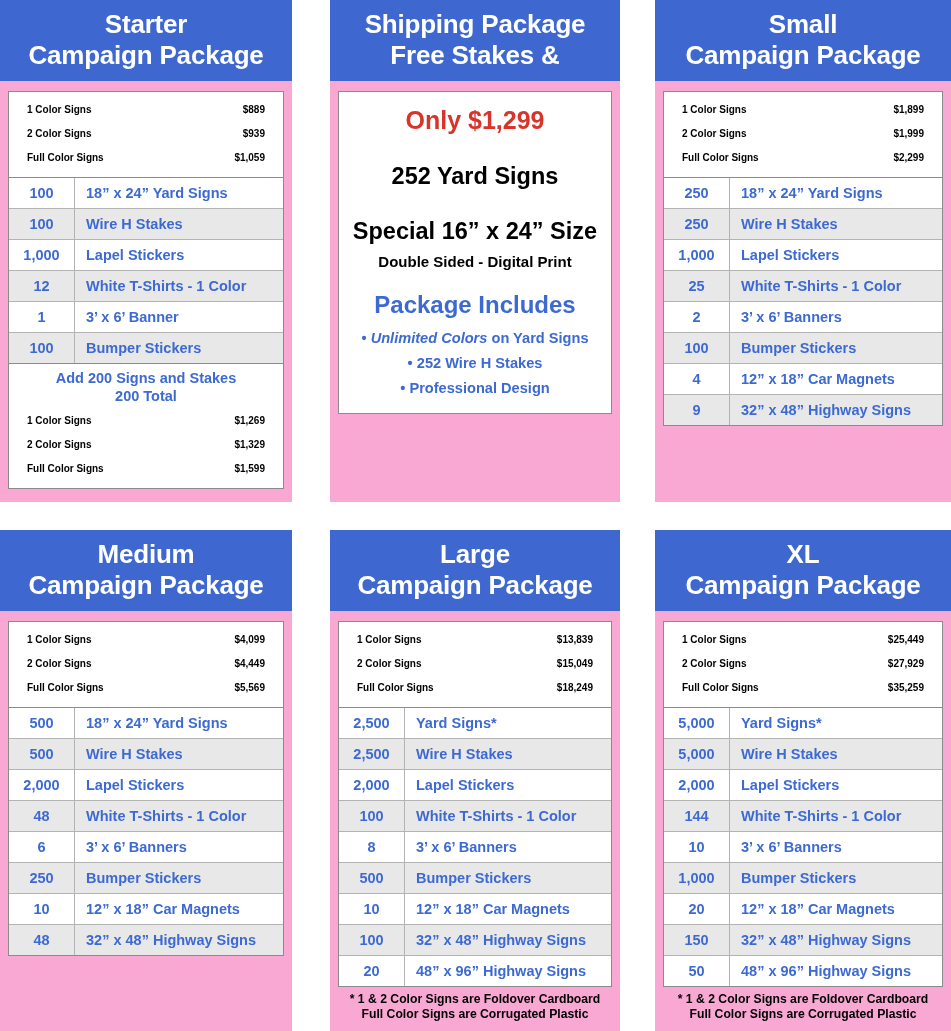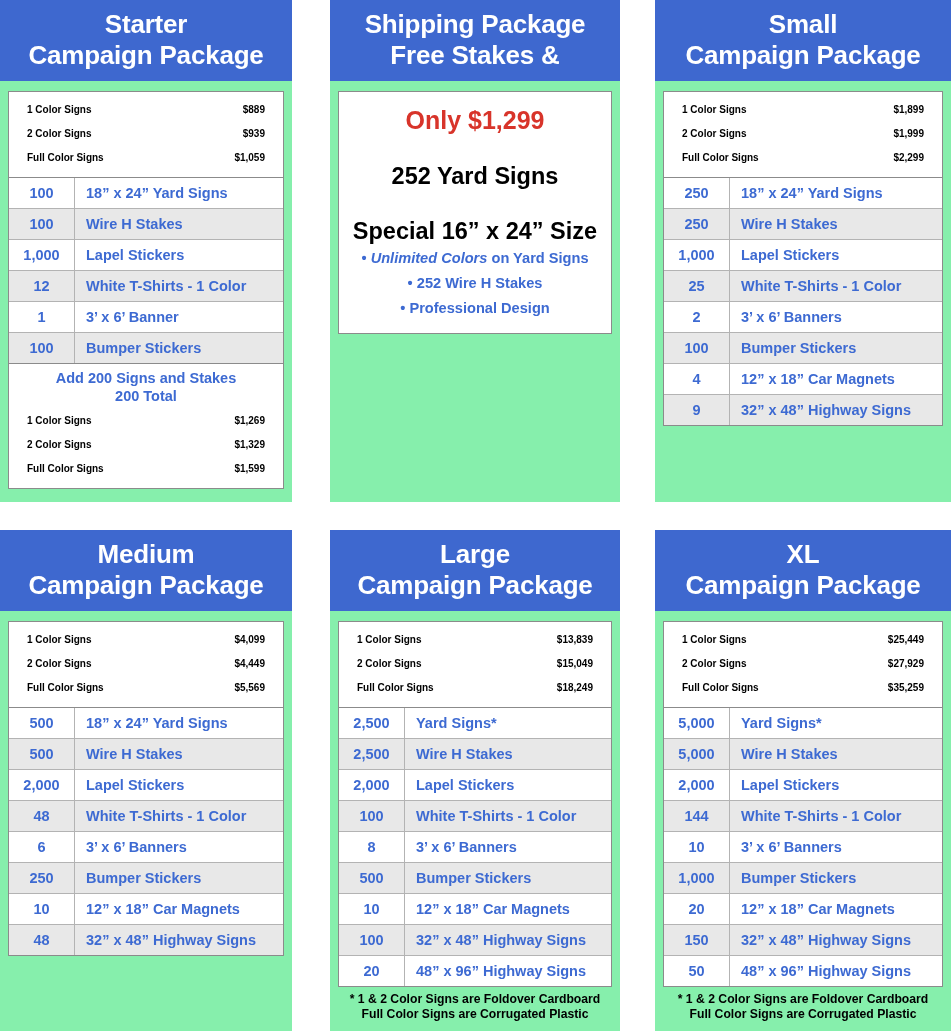--- a/index.html
+++ b/index.html
@@ -16,21 +16,21 @@
 
   .grid {
     display: grid;
     grid-template-columns: 292px 38px 290px 35px 296px;
     grid-template-rows: 502px 28px 501px;
     width: 951px;
     height: 1031px;
   }
 
   .card {
-    background: #86efac;
+    background: #f9a8d4;
     display: flex;
     flex-direction: column;
     overflow: hidden;
   }
 
   .card-header {
     background: #3e68cf;
     color: #ffffff;
     font-size: 26px;
     font-weight: bold;
@@ -266,20 +266,22 @@
       <span class="h-line">Shipping Package</span>
       <span class="h-line">Free Stakes &amp;</span>
     </div>
     <div class="card-body">
       <div class="feature-panel">
         <div class="feature-price">Only $1,299</div>
         <div class="feature-headline">
           <span class="fh-line">252 Yard Signs</span>
           <span class="fh-line">Special 16” x 24” Size</span>
         </div>
+        <div class="feature-sub">Double Sided - Digital Print</div>
+        <div class="feature-includes-title">Package Includes</div>
         <div class="feature-bullet">
           <span>•</span>
           <em>Unlimited Colors</em><span> on Yard Signs</span>
         </div>
         <div class="feature-bullet">
           <span>•</span>
           <span>252 Wire H Stakes</span>
         </div>
         <div class="feature-bullet">
           <span>•</span>

